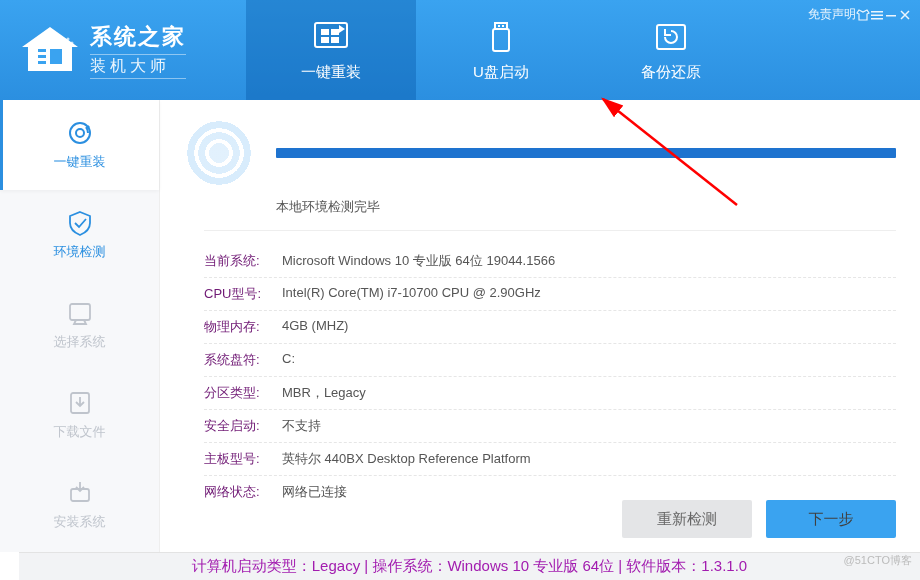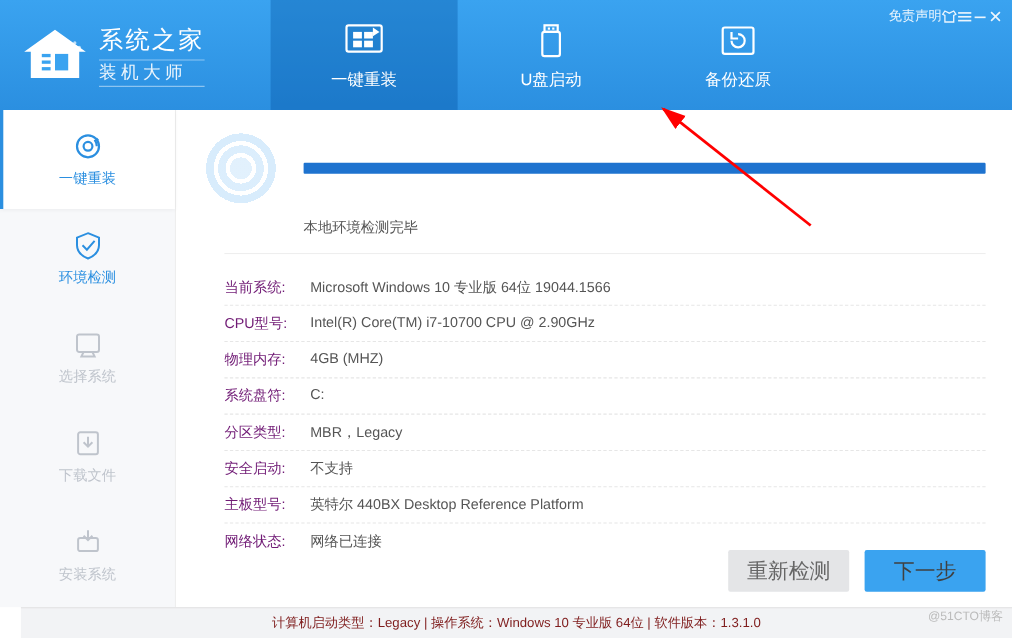--- a/index.html
+++ b/index.html
@@ -2,21 +2,21 @@
 <html><head>
 <meta charset="utf-8">
 <style>
 * { margin: 0; padding: 0; box-sizing: border-box; font-family: "Microsoft YaHei", sans-serif; }
 body { width: 920px; height: 580px; overflow: hidden; background: #fff; }
 
 .header { height: 100px; background: linear-gradient(to bottom, #3aa3f0, #2b8fe0); display: flex; align-items: center; position: relative; }
 .logo { display: flex; align-items: center; gap: 10px; padding: 0 20px; color: #fff; }
 .logo-icon { width: 60px; height: 50px; }
 .logo-text { display: flex; flex-direction: column; }
-.logo-title { font-size: 22px; font-weight: normal; letter-spacing: 2px; }
+.logo-title { font-size: 22px; font-weight: bold; letter-spacing: 2px; }
 .logo-sub { font-size: 16px; letter-spacing: 4px; opacity: .9; margin-top: 2px; border-top: 1px solid rgba(255,255,255,.5); border-bottom: 1px solid rgba(255,255,255,.5); padding: 1px 0; text-align: left; }
 
 .tabs { display: flex; height: 100%; margin-left: 40px; }
 .tab { width: 170px; display: flex; flex-direction: column; align-items: center; justify-content: center; gap: 8px; color: #fff; cursor: pointer; }
 .tab.active { background: rgba(0,80,160,.35); }
 .tab-icon { width: 40px; height: 36px; }
 .tab-label { font-size: 15px; }
 
 .win-ctrls { position: absolute; right: 8px; top: 6px; display: flex; align-items: center; color: #fff; font-size: 12px; }
 .win-ctrls .wc { cursor: pointer; opacity: .9; }
@@ -38,25 +38,25 @@
 .scan-status { margin: 10px 0 14px 92px; font-size: 13px; color: #555; }
 .divider-thin { border: none; border-top: 1px solid #eee; margin-left: 20px; }
 
 .info { margin: 14px 0 0 20px; }
 .info-row { display: flex; padding: 7px 0; font-size: 13px; border-bottom: 1px dashed #e6e6e6; }
 .info-row:last-child { border-bottom: none; }
 .info-label { width: 78px; color: #701a75; }
 .info-value { color: #555; }
 
 .actions { position: absolute; right: 24px; bottom: 14px; display: flex; gap: 14px; }
-.btn { width: 110px; height: 38px; display: flex; align-items: center; justify-content: center; font-size: 19px; cursor: pointer; border-radius: 2px; }
+.btn { width: 130px; height: 38px; display: flex; align-items: center; justify-content: center; font-size: 15px; cursor: pointer; border-radius: 2px; }
 .btn-gray { background: #e4e5e7; color: #666; }
 .btn-blue { background: #3aa3f0; color: #404040; }
 
-.footer { height: 28px; background: #f2f3f5; border-top: 1px solid #e3e3e3; display: flex; align-items: center; justify-content: center; font-size: 12px; color: #7f1d1d; position: relative; margin-left: 19px; }
+.footer { height: 28px; background: #f2f3f5; border-top: 1px solid #e3e3e3; display: flex; align-items: center; justify-content: center; font-size: 15px; color: #a21caf; position: relative; margin-left: 19px; }
 .watermark { position: absolute; right: 8px; bottom: 12px; font-size: 11px; color: #bbb; }
 
 .arrow { position: absolute; left: 597px; top: 95px; pointer-events: none; }
 </style>
 </head>
 <body>
 
 <div class="header">
   <div class="logo">
     <svg class="logo-icon" viewBox="0 0 60 50">

